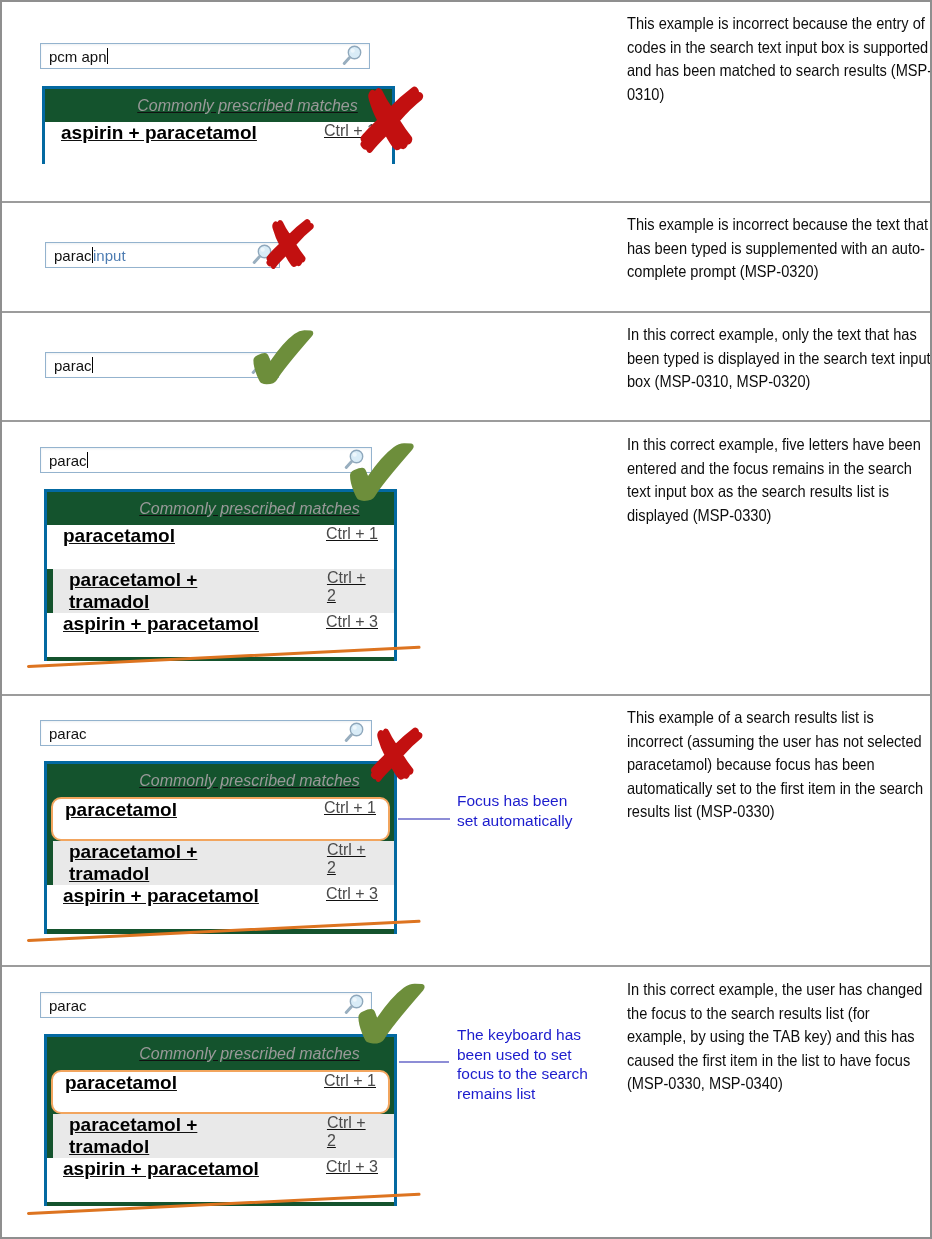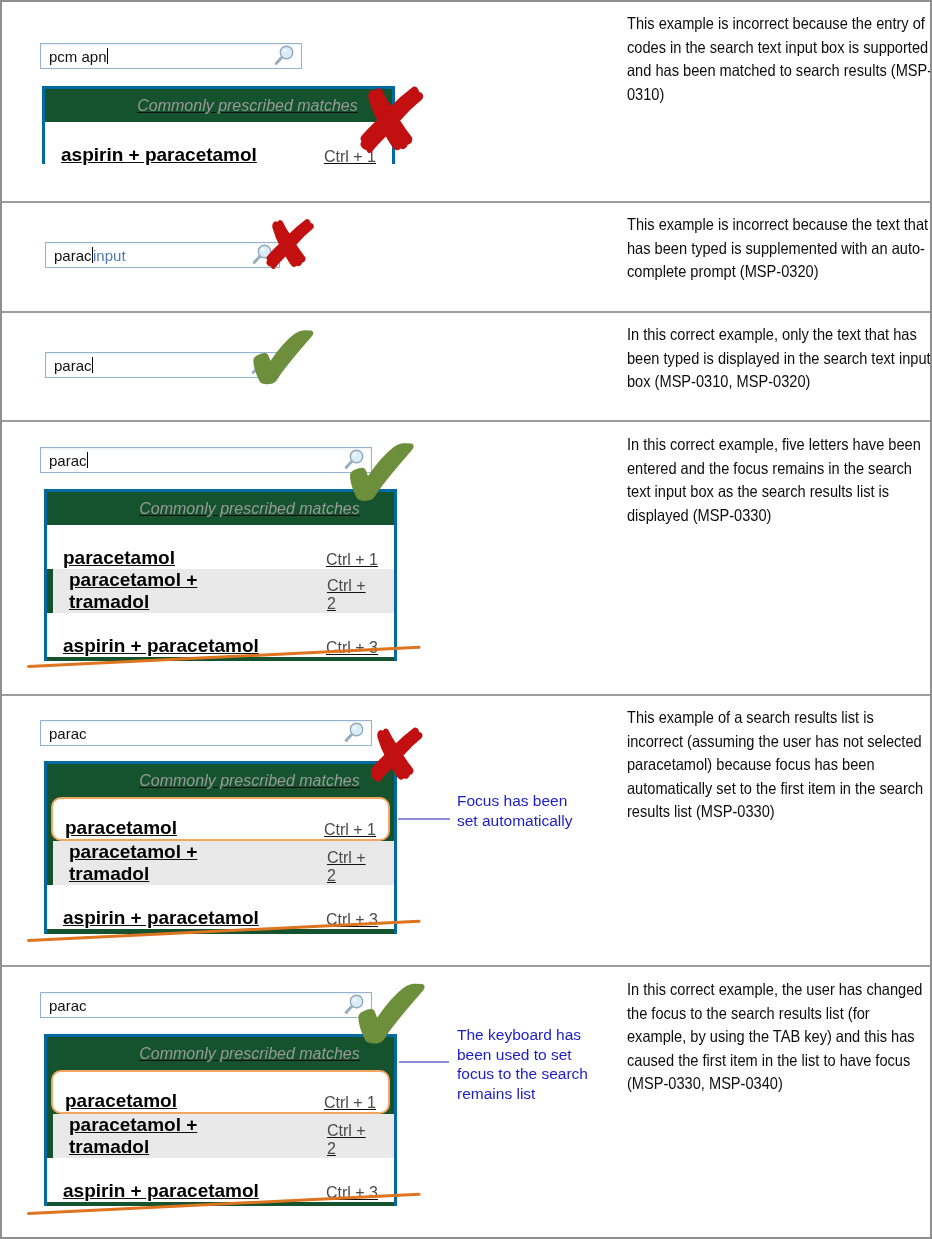--- a/index.html
+++ b/index.html
@@ -28,21 +28,21 @@
     position:absolute; box-sizing:border-box; background:#14532d;
     border:3px solid #0369a1;
     text-decoration:underline;
   }
   .dropdown.torn { border-bottom:none; }
   .dd-header {
     height:33px; display:flex; align-items:center; justify-content:center;
     padding-left:58px; font-style:italic; font-size:16px; color:#999;
   }
   .dd-item {
-    height:44px; box-sizing:border-box; display:flex; align-items:flex-end;
+    height:44px; box-sizing:border-box; display:flex; align-items:flex-start;
     padding:0 16px; background:#fff;gap:48px;
   }
   .dd-item.shaded { background:#e9e9e9;margin-left:6px; }
   .dd-item.focused {
     border:2px solid #f2a55e; border-radius:10px; margin:0 4px;
     padding:0 12px; background:#fff;
   }
   .dd-label { font-weight:bold; font-size:19px; color:#000; }
   .dd-short { margin-left:auto; font-size:16px; color:#4a4a4a; }
 
@@ -67,21 +67,21 @@
     font-size:16.5px; line-height:23.5px; color:#0d0d0d;
     transform:scaleX(.885); transform-origin:left top;
   }
 </style>
 </head>
 <body>
 
 <div class="page">
 
   <div class="row" style="top:0;height:199px;">
-    <div class="searchbox" style="left:38px;top:41px;width:262px;">
+    <div class="searchbox" style="left:38px;top:41px;width:330px;">
       <span class="typed">pcm apn</span>
       <span class="caret"></span>
       <svg class="mag" width="24" height="24" viewBox="0 0 24 24">
         <circle cx="14.5" cy="8.5" r="6.2" fill="#d9ecf7" stroke="#8fa8bc" stroke-width="1.4"></circle>
         <circle cx="12.7" cy="6.7" r="2.1" fill="#eef7fc" stroke="none"></circle>
         <line x1="9.6" y1="13.6" x2="4.2" y2="19.5" stroke="#98aebf" stroke-width="3" stroke-linecap="round"></line>
       </svg>
     </div>
     <div class="dropdown" style="left:40px;top:84px;width:353px;height:78px;">
       <div class="dd-header">Commonly prescribed matches</div>

